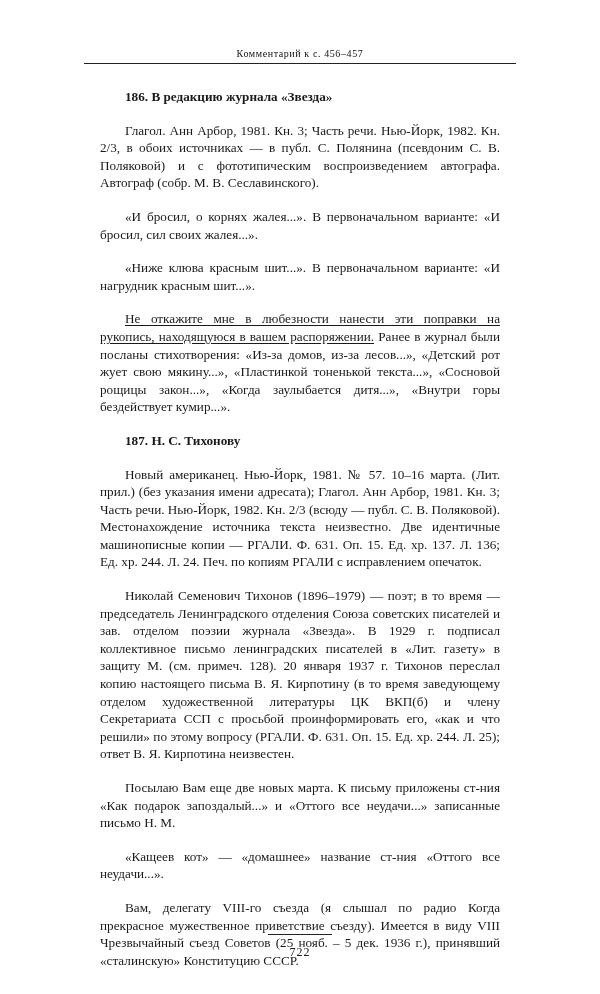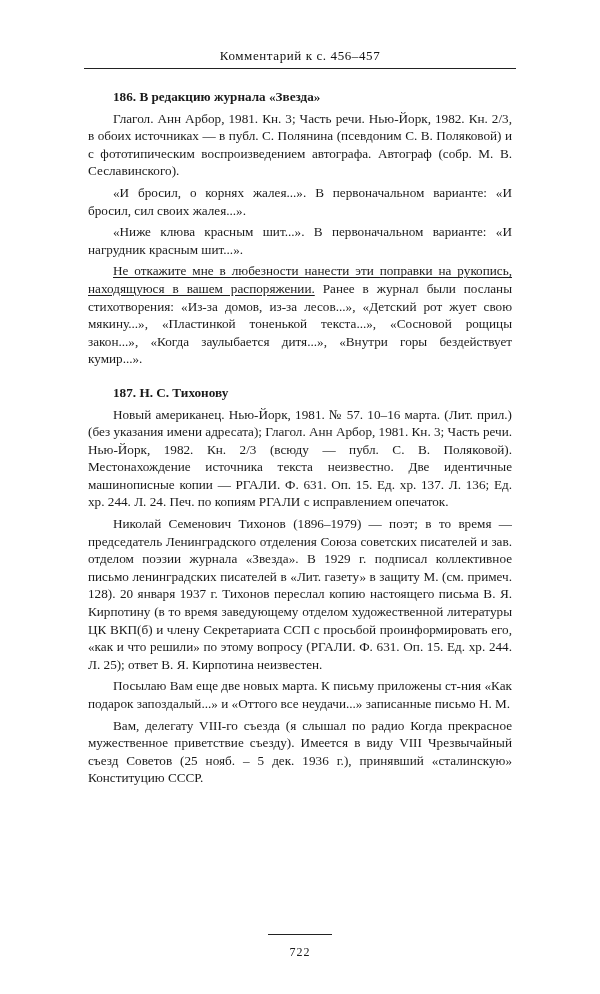--- a/index.html
+++ b/index.html
@@ -22,21 +22,21 @@
     height: 994px;
     box-sizing: border-box;
     padding: 0;
   }
   .header {
     position: absolute;
     top: 48px;
     left: 84px;
     width: 432px;
     text-align: center;
-    font-size: 13px;
+    font-size: 10px;
     letter-spacing: 0.6px;
     color: #111;
   }
   .header .rule {
     margin-top: 4px;
     border-top: 1px solid #222;
     width: 100%;
   }
   .content {
     position: absolute;
@@ -55,21 +55,21 @@
   .sec-title {
     font-weight: 700;
     text-indent: 25px;
     margin-top: 0;
     margin-bottom: 0;
   }
   .sec-title.spaced {
     margin-top: 16px;
   }
   p {
-    margin: 4px;
+    margin: 16px;
     text-indent: 25px;
   }
   .it { }
   .u-it {
     text-decoration: underline;
     text-underline-offset: 2px;
   }
   .footer {
     position: absolute;
     bottom: 34px;
@@ -104,20 +104,21 @@
           <p><span>Глагол. Анн Арбор, 1981. Кн. 3; Часть речи. Нью-Йорк, 1982. Кн. 2/3, в обоих источниках — в публ. С. Полянина (псевдоним С. В. Поляковой) и с фототипическим воспроизведением автографа. Автограф (собр. М. В. Сеславинского).</span></p>
           <p><span class="it">«И бросил, о корнях жалея...».</span><span> В первоначальном варианте: «И бросил, сил своих жалея...».</span></p>
           <p><span class="it">«Ниже клюва красным шит...».</span><span> В первоначальном варианте: «И нагрудник красным шит...».</span></p>
           <p><span class="u-it">Не откажите мне в любезности нанести эти поправки на рукопись, находящуюся в вашем распоряжении.</span><span> Ранее в журнал были посланы стихотворения: «Из-за домов, из-за лесов...», «Детский рот жует свою мякину...», «Пластинкой тоненькой текста...», «Сосновой рощицы закон...», «Когда заулыбается дитя...», «Внутри горы бездействует кумир...».</span></p>
         </div>
         <div class="section">
           <p class="sec-title spaced">187. Н. С. Тихонову</p>
           <p><span>Новый американец. Нью-Йорк, 1981. № 57. 10–16 марта. (Лит. прил.) (без указания имени адресата); Глагол. Анн Арбор, 1981. Кн. 3; Часть речи. Нью-Йорк, 1982. Кн. 2/3 (всюду — публ. С. В. Поляковой). Местонахождение источника текста неизвестно. Две идентичные машинописные копии — РГАЛИ. Ф. 631. Оп. 15. Ед. хр. 137. Л. 136; Ед. хр. 244. Л. 24. Печ. по копиям РГАЛИ с исправлением опечаток.</span></p>
           <p><span class="it">Николай Семенович</span><span> Тихонов (1896–1979) — поэт; в то время — председатель Ленинградского отделения Союза советских писателей и зав. отделом поэзии журнала «Звезда». В 1929 г. подписал коллективное письмо ленинградских писателей в «Лит. газету» в защиту М. (см. примеч. 128). 20 января 1937 г. Тихонов переслал копию настоящего письма В. Я. Кирпотину (в то время заведующему отделом художественной литературы ЦК ВКП(б) и члену Секретариата ССП с просьбой проинформировать его, «как и что решили» по этому вопросу (РГАЛИ. Ф. 631. Оп. 15. Ед. хр. 244. Л. 25); ответ В. Я. Кирпотина неизвестен.</span></p>
           <p><span class="it">Посылаю Вам еще две новых марта.</span><span> К письму приложены ст-ния «Как подарок запоздалый...» и «Оттого все неудачи...» записанные письмо Н. М.</span></p>
+          <p><span class="it">«Кащеев кот»</span><span> — «домашнее» название ст-ния «Оттого все неудачи...».</span></p>
           <p><span class="it">Вам, делегату VIII-го съезда (я слышал по радио Когда прекрасное мужественное приветствие съезду).</span><span> Имеется в виду VIII Чрезвычайный съезд Советов (25 нояб. – 5 дек. 1936 г.), принявший «сталинскую» Конституцию СССР.</span></p>
         </div>
       </div>
   </div>
 
   <div class="footer">
     <div class="fr"></div>
     <div class="pn">722</div>
   </div>
 

